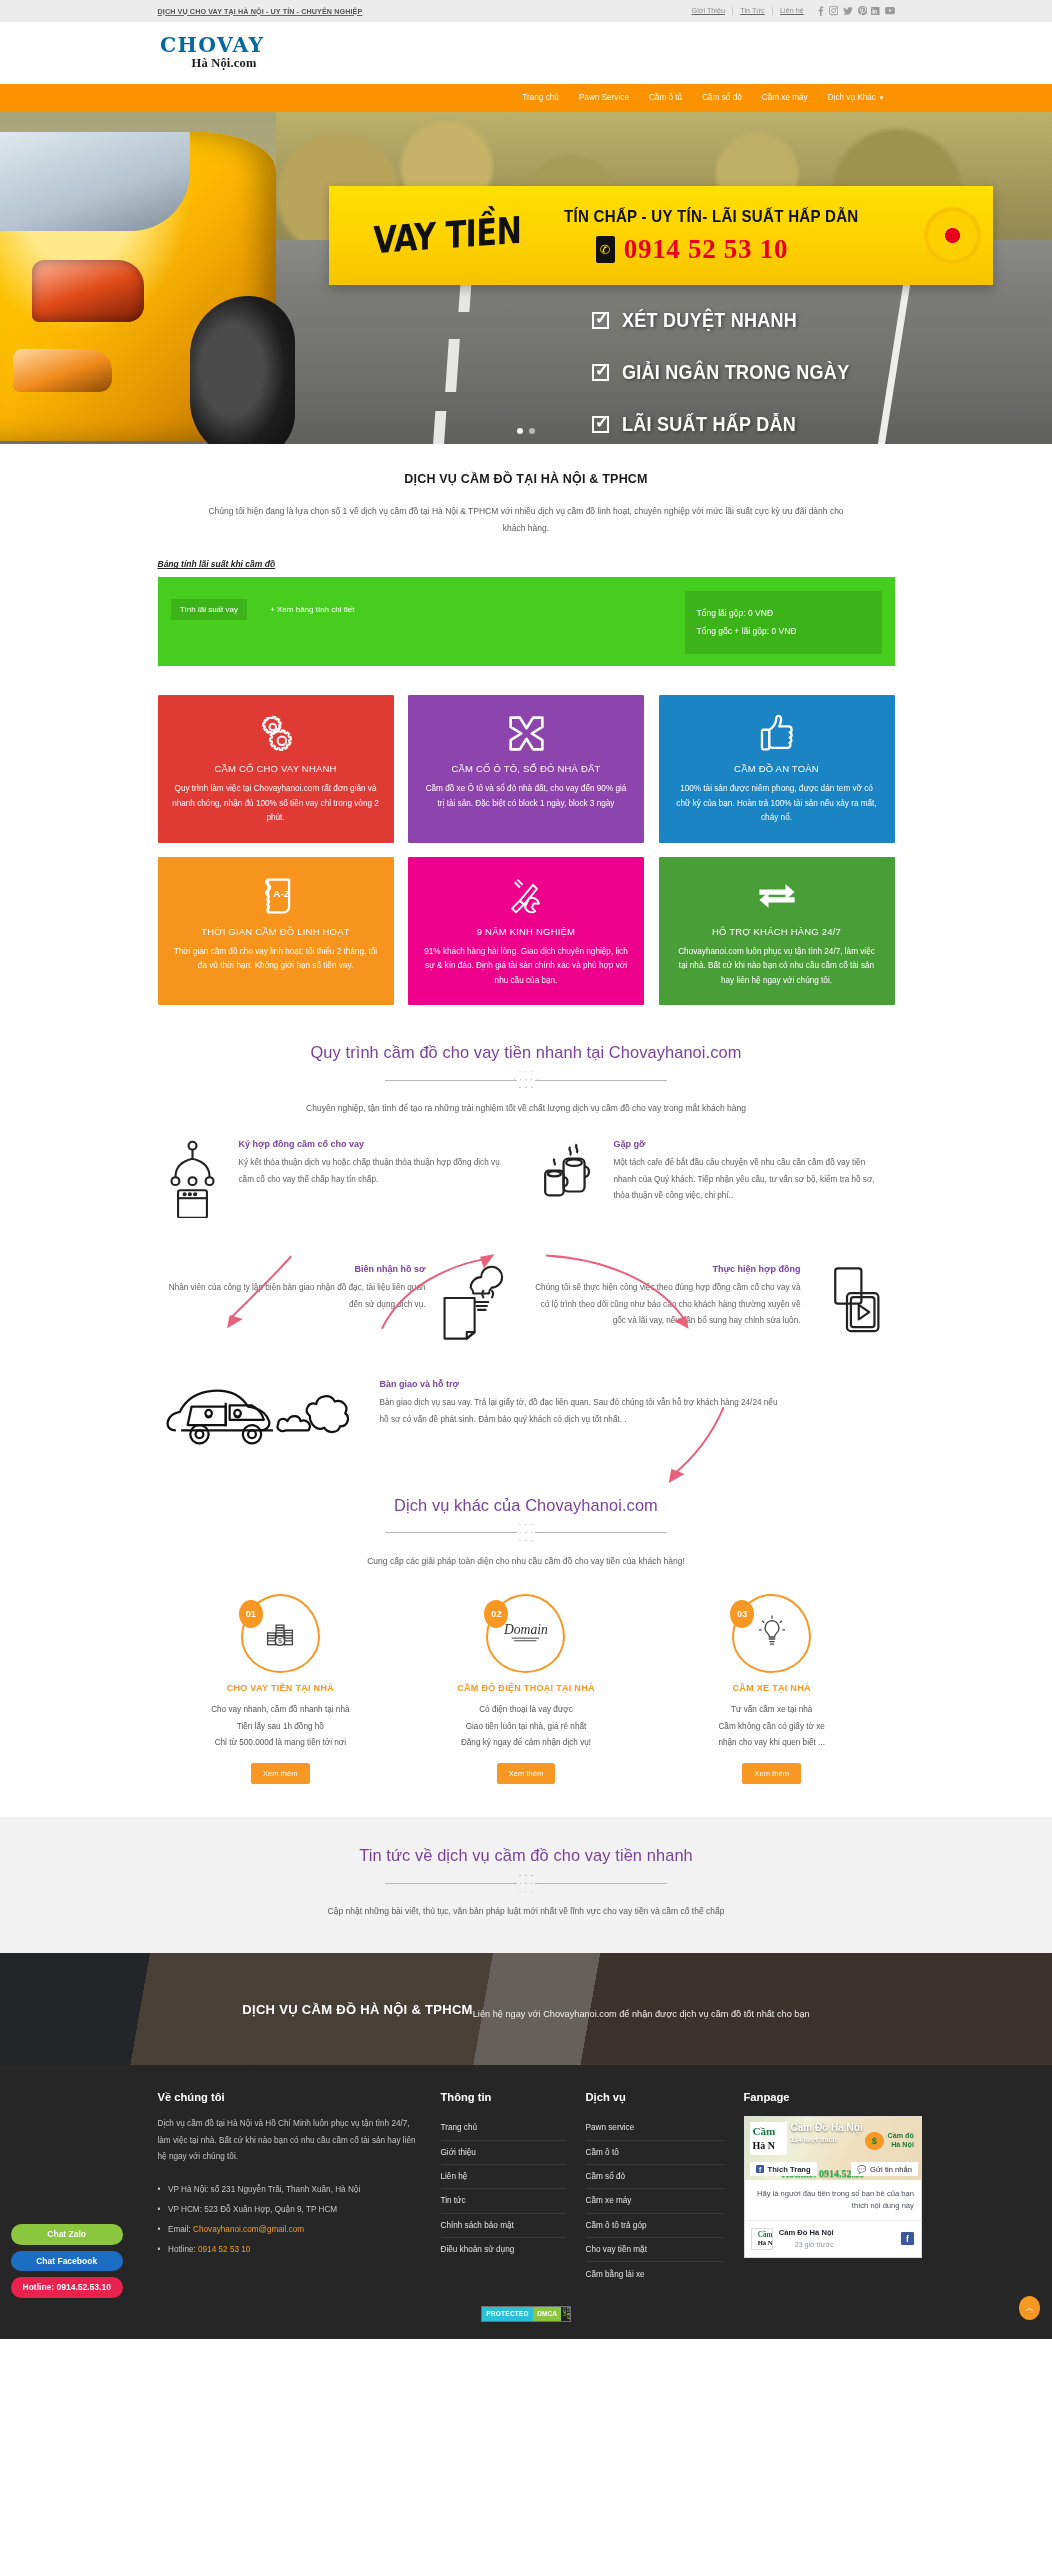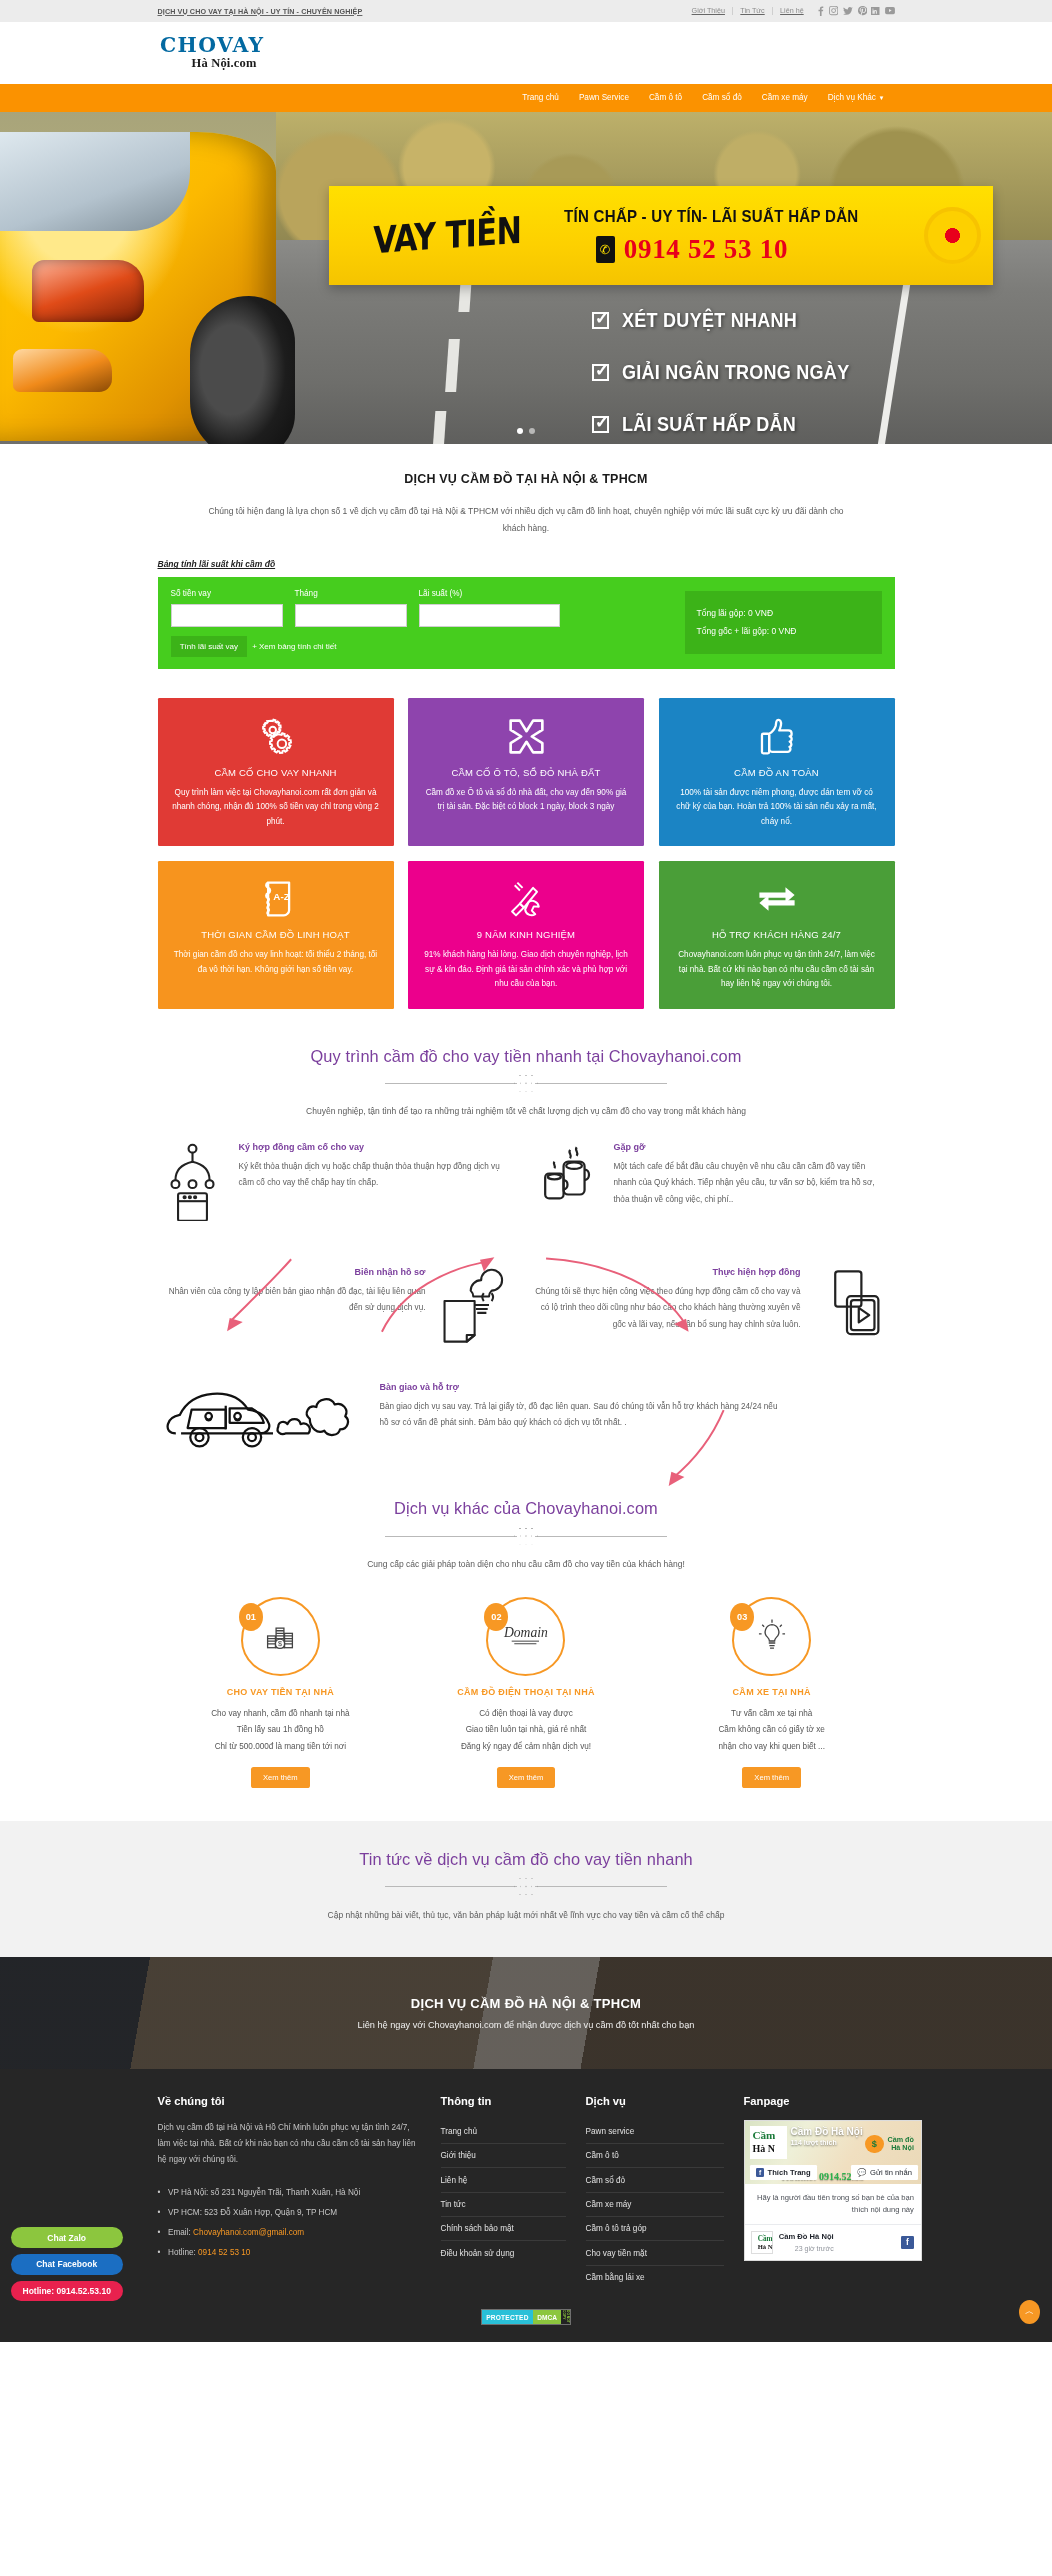--- a/index.html
+++ b/index.html
@@ -176,21 +176,21 @@
   }
   .calc-left { flex: 1 1 auto; }
   .calc-fields { display: flex; gap: 12px; }
   .calc-field { display: flex; flex-direction: column; }
   .calc-field label { color: #fff; font-size: 8.2px; margin-bottom: 6px; }
   .calc-field input {
     height: 22.4px; border: 0.7px solid #cfcfcf; background: #fff; width: 112px;
     padding: 0 5.3px; font-size: 8.5px; font-family: "Liberation Sans", sans-serif;
   }
   .calc-field.wide input { width: 141px; }
-  .calc-actions { display: flex; align-items: center; gap: 5px; margin-top: 9.2px; }
+  .calc-actions { display: flex; align-items: center; gap: 23px; margin-top: 9.2px; }
   .calc-btn {
     background: #3cb318; color: #fff; border: none; font-size: 8px;
     padding: 6px 9.2px; cursor: pointer; font-family: "Liberation Sans", sans-serif;
   }
   .calc-detail { color: #fff; font-size: 8px; text-decoration: none; cursor: pointer; }
   .calc-right {
     background: #3cb318; padding: 13px 12px; width: 197px; flex: 0 0 auto; margin-top: 1.3px;
   }
   .calc-right div { color: #fff; font-size: 8.5px; line-height: 18.4px; }
 
@@ -248,21 +248,21 @@
     display: inline-block; margin-top: 12px; background: #f79824; color: #fff;
     font-size: 7.6px; padding: 6px 12px; border-radius: 2.6px; border: none; cursor: pointer;
     font-family: "Liberation Sans", sans-serif;
   }
 
   
   .news-band { background: #f2f2f2; margin-top: 33px; padding: 29px 0 37px; }
 
   
   .cta {
-    height: 112px; display: flex; flex-direction: column; align-items: center; justify-content: center;
+    height: 112px; display: flex; align-items: center; justify-content: center;
     background:
       linear-gradient(rgba(30,28,26,.62), rgba(30,28,26,.62)),
       linear-gradient(100deg,#2b3340 0 14%, #8d7a63 14% 46%, #d8cfc4 46% 56%, #6b5a48 56% 100%);
     text-align: center;
   }
   .cta h2 { color: #fff; font-size: 13px; font-weight: 700; letter-spacing: 0.3px; }
   .cta p { color: #f0f0f0; font-size: 9.2px; margin-top: 9.2px; }
 
   
   footer { background: #262626; padding: 26px 0 0; }
@@ -465,34 +465,20 @@
 
   <div class="wrap">
     <section class="intro">
       <h1>DỊCH VỤ CẦM ĐỒ TẠI HÀ NỘI &amp; TPHCM</h1>
       <p>Chúng tôi hiện đang là lựa chọn số 1 về dịch vụ cầm đồ tại Hà Nội &amp; TPHCM với nhiều dịch vụ cầm đồ linh hoạt, chuyên nghiệp với mức lãi suất cực kỳ ưu đãi dành cho khách hàng.</p>
       <div class="calc-label">Bảng tính lãi suất khi cầm đồ</div>
     </section>
 
     <section class="calc">
       <div class="calc-left">
-        <div class="calc-fields">
-          <div class="calc-field">
-            <label>Số tiền vay</label>
-            <input type="text" value="" style="">
-          </div>
-          <div class="calc-field">
-            <label>Tháng</label>
-            <input type="text" value="" style="">
-          </div>
-          <div class="calc-field wide">
-            <label>Lãi suất (%)</label>
-            <input type="text" value="" style="">
-          </div>
-        </div>
         <div class="calc-actions">
           <button class="calc-btn">Tính lãi suất vay</button>
           <a class="calc-detail">+ Xem bảng tính chi tiết</a>
         </div>
       </div>
       <div class="calc-right">
         <div>Tổng lãi gộp: 0 VNĐ</div>
         <div>Tổng gốc + lãi gộp: 0 VNĐ</div>
       </div>
     </section>

